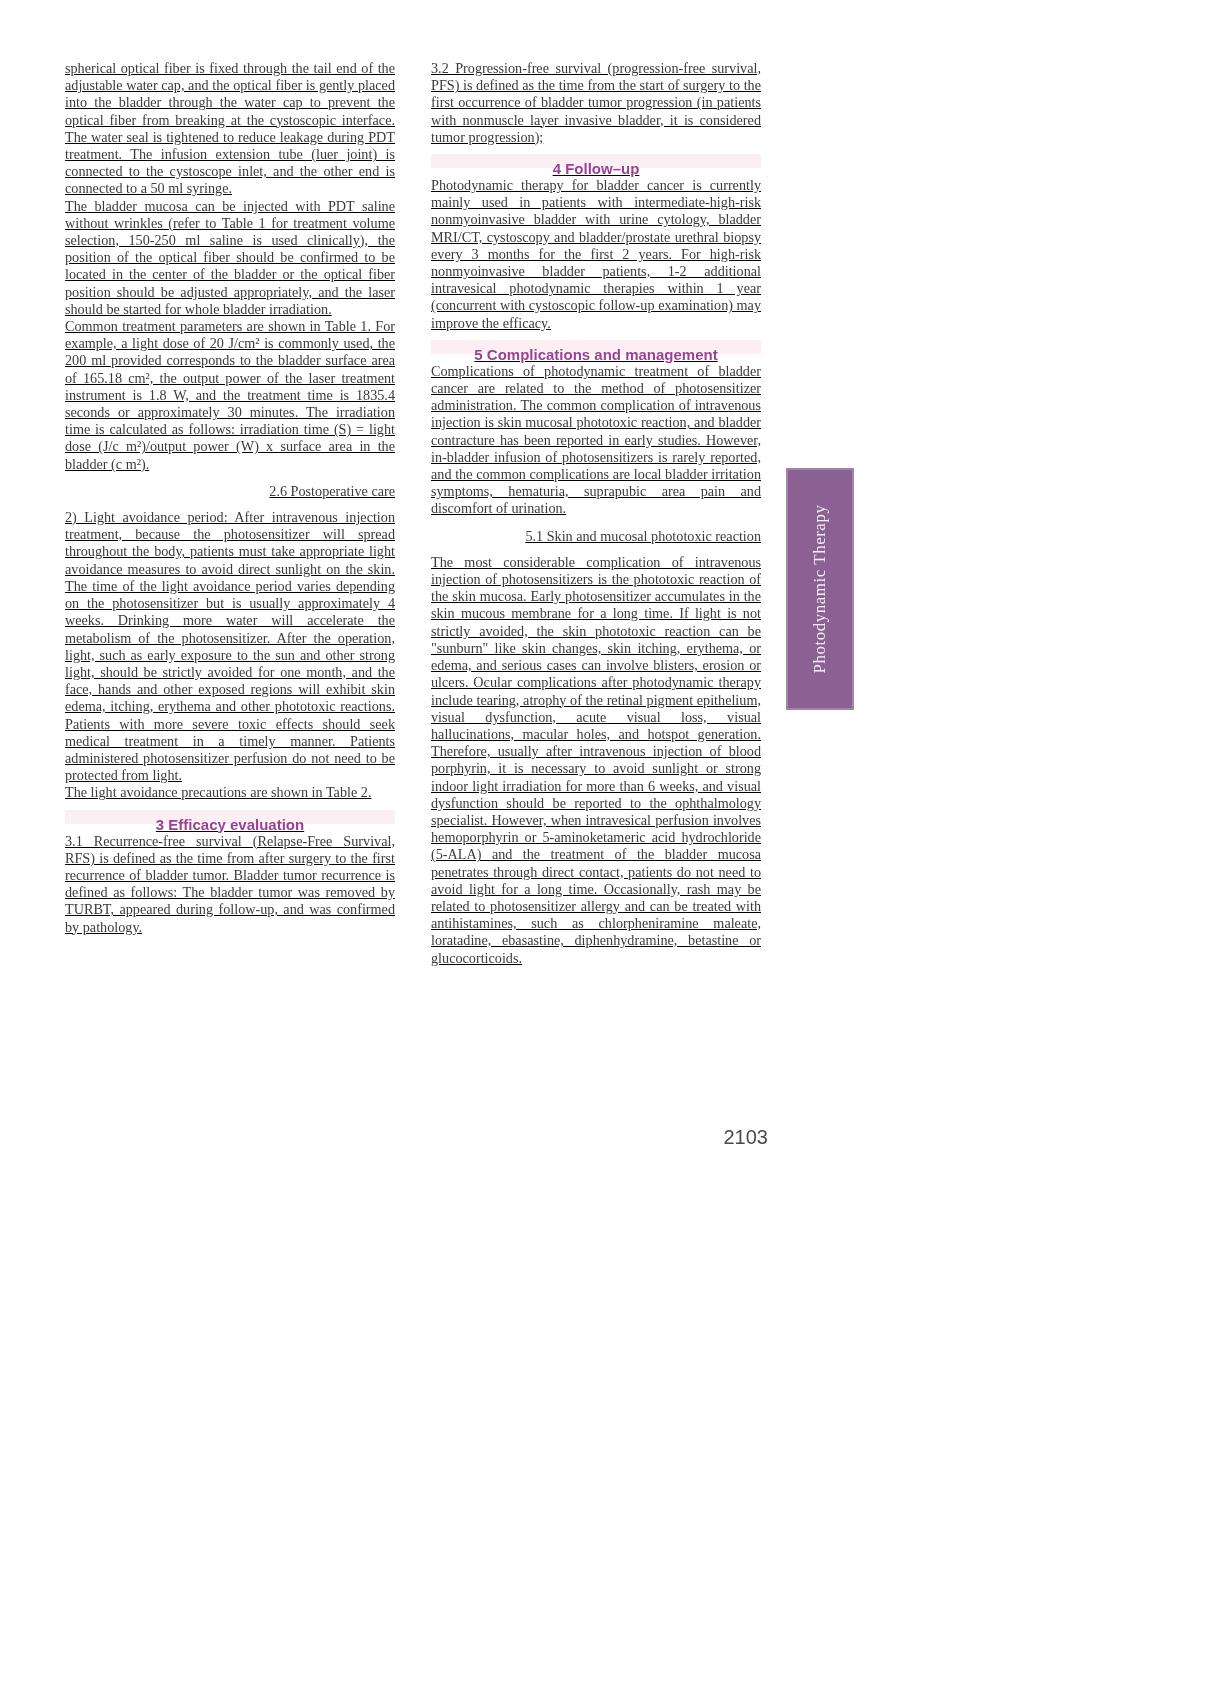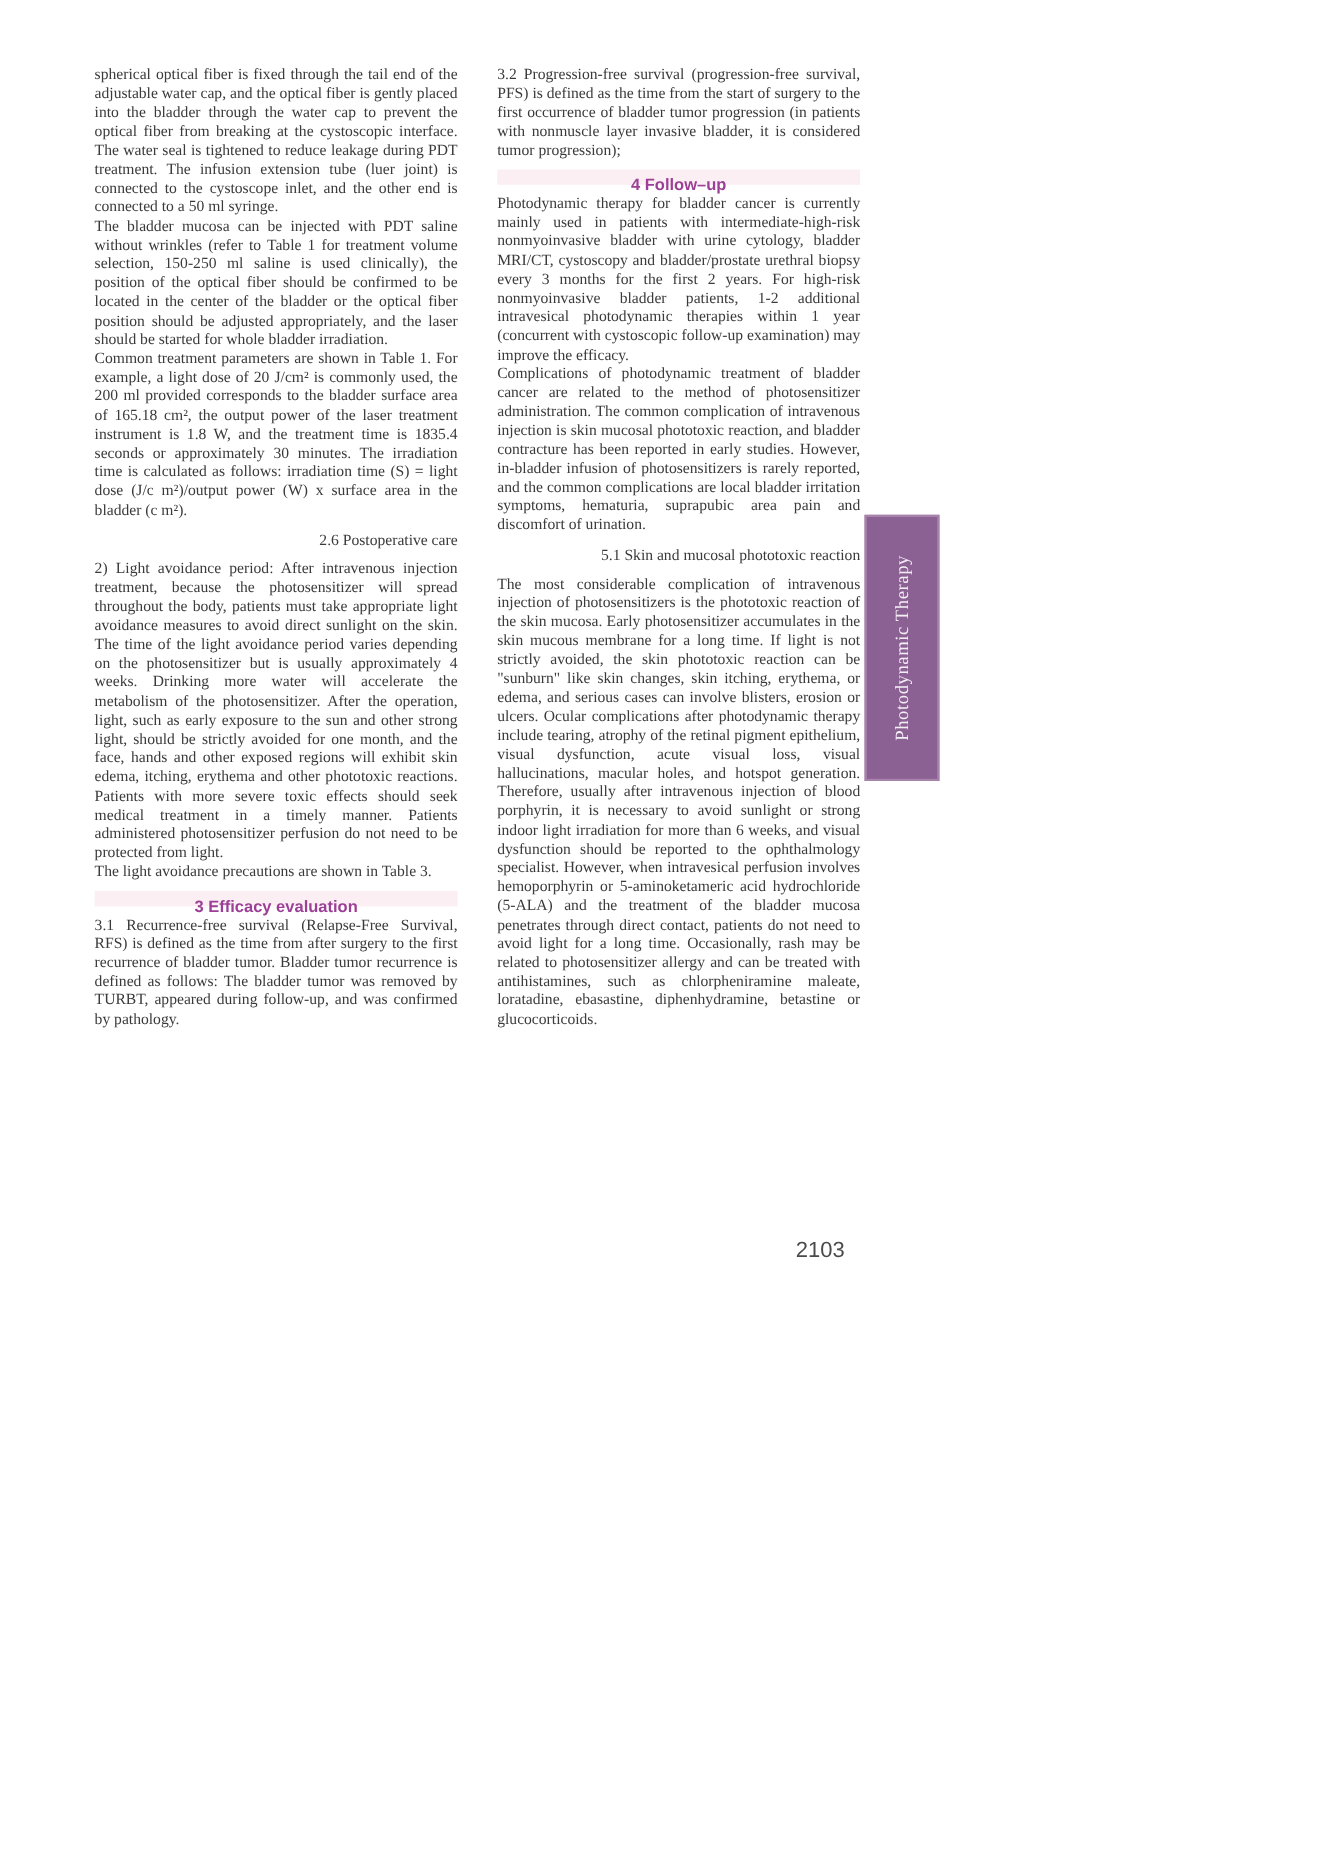--- a/index.html
+++ b/index.html
@@ -5,25 +5,26 @@
   html, body { margin: 0; padding: 0; background: #ffffff; }
   .page {
     position: relative;
     width: 1218px;
     height: 1696px;
     background: #ffffff;
     overflow: hidden;
   }
   .content {
     position: absolute;
-    left: 86px;
+    left: 65px;
     top: 60px;
     width: 696px;
     display: flex;
     gap: 36px;
+    text-decoration: underline;
   }
   .col {
     width: 330px;
     font-family: "Liberation Serif", serif;
     font-size: 14.2px;
     line-height: 17.2px;
     color: #3a3a3a;
     text-align: justify;
   }
   .para { margin: 0; }
@@ -80,29 +81,30 @@
 <div class="page">
 
   <div class="content">
 
     <div class="col">
       <p class="para">spherical optical fiber is fixed through the tail end of the adjustable water cap, and the optical fiber is gently placed into the bladder through the water cap to prevent the optical fiber from breaking at the cystoscopic interface. The water seal is tightened to reduce leakage during PDT treatment. The infusion extension tube (luer joint) is connected to the cystoscope inlet, and the other end is connected to a 50 ml syringe.</p>
       <p class="para">The bladder mucosa can be injected with PDT saline without wrinkles (refer to Table 1 for treatment volume selection, 150-250 ml saline is used clinically), the position of the optical fiber should be confirmed to be located in the center of the bladder or the optical fiber position should be adjusted appropriately, and the laser should be started for whole bladder irradiation.</p>
       <p class="para">Common treatment parameters are shown in Table 1. For example, a light dose of 20 J/cm² is commonly used, the 200 ml provided corresponds to the bladder surface area of 165.18 cm², the output power of the laser treatment instrument is 1.8 W, and the treatment time is 1835.4 seconds or approximately 30 minutes. The irradiation time is calculated as follows: irradiation time (S) = light dose (J/c m²)/output power (W) x surface area in the bladder (c m²).</p>
       <p class="subheading">2.6 Postoperative care</p>
       <p class="para">2) Light avoidance period: After intravenous injection treatment, because the photosensitizer will spread throughout the body, patients must take appropriate light avoidance measures to avoid direct sunlight on the skin. The time of the light avoidance period varies depending on the photosensitizer but is usually approximately 4 weeks. Drinking more water will accelerate the metabolism of the photosensitizer. After the operation, light, such as early exposure to the sun and other strong light, should be strictly avoided for one month, and the face, hands and other exposed regions will exhibit skin edema, itching, erythema and other phototoxic reactions. Patients with more severe toxic effects should seek medical treatment in a timely manner. Patients administered photosensitizer perfusion do not need to be protected from light.</p>
-      <p class="para">The light avoidance precautions are shown in Table 3.</p>
+      <p class="para">The light avoidance precautions are shown in Table 2.</p>
       <div class="section-heading">3 Efficacy evaluation</div>
       <p class="para">3.1 Recurrence-free survival (Relapse-Free Survival, RFS) is defined as the time from after surgery to the first recurrence of bladder tumor. Bladder tumor recurrence is defined as follows: The bladder tumor was removed by TURBT, appeared during follow-up, and was confirmed by pathology.</p>
     </div>
 
     <div class="col">
       <p class="para">3.2 Progression-free survival (progression-free survival, PFS) is defined as the time from the start of surgery to the first occurrence of bladder tumor progression (in patients with nonmuscle layer invasive bladder, it is considered tumor progression);</p>
       <div class="section-heading">4 Follow–up</div>
       <p class="para">Photodynamic therapy for bladder cancer is currently mainly used in patients with intermediate-high-risk nonmyoinvasive bladder with urine cytology, bladder MRI/CT, cystoscopy and bladder/prostate urethral biopsy every 3 months for the first 2 years. For high-risk nonmyoinvasive bladder patients, 1-2 additional intravesical photodynamic therapies within 1 year (concurrent with cystoscopic follow-up examination) may improve the efficacy.</p>
+      <div class="section-heading">5 Complications and management</div>
       <p class="para">Complications of photodynamic treatment of bladder cancer are related to the method of photosensitizer administration. The common complication of intravenous injection is skin mucosal phototoxic reaction, and bladder contracture has been reported in early studies. However, in-bladder infusion of photosensitizers is rarely reported, and the common complications are local bladder irritation symptoms, hematuria, suprapubic area pain and discomfort of urination.</p>
       <p class="subheading">5.1 Skin and mucosal phototoxic reaction</p>
       <p class="para">The most considerable complication of intravenous injection of photosensitizers is the phototoxic reaction of the skin mucosa. Early photosensitizer accumulates in the skin mucous membrane for a long time. If light is not strictly avoided, the skin phototoxic reaction can be "sunburn" like skin changes, skin itching, erythema, or edema, and serious cases can involve blisters, erosion or ulcers. Ocular complications after photodynamic therapy include tearing, atrophy of the retinal pigment epithelium, visual dysfunction, acute visual loss, visual hallucinations, macular holes, and hotspot generation. Therefore, usually after intravenous injection of blood porphyrin, it is necessary to avoid sunlight or strong indoor light irradiation for more than 6 weeks, and visual dysfunction should be reported to the ophthalmology specialist. However, when intravesical perfusion involves hemoporphyrin or 5-aminoketameric acid hydrochloride (5-ALA) and the treatment of the bladder mucosa penetrates through direct contact, patients do not need to avoid light for a long time. Occasionally, rash may be related to photosensitizer allergy and can be treated with antihistamines, such as chlorpheniramine maleate, loratadine, ebasastine, diphenhydramine, betastine or glucocorticoids.</p>
     </div>
 
   </div>
 
   <div class="side-tab">
     <span class="tab-label">Photodynamic Therapy</span>
   </div>

